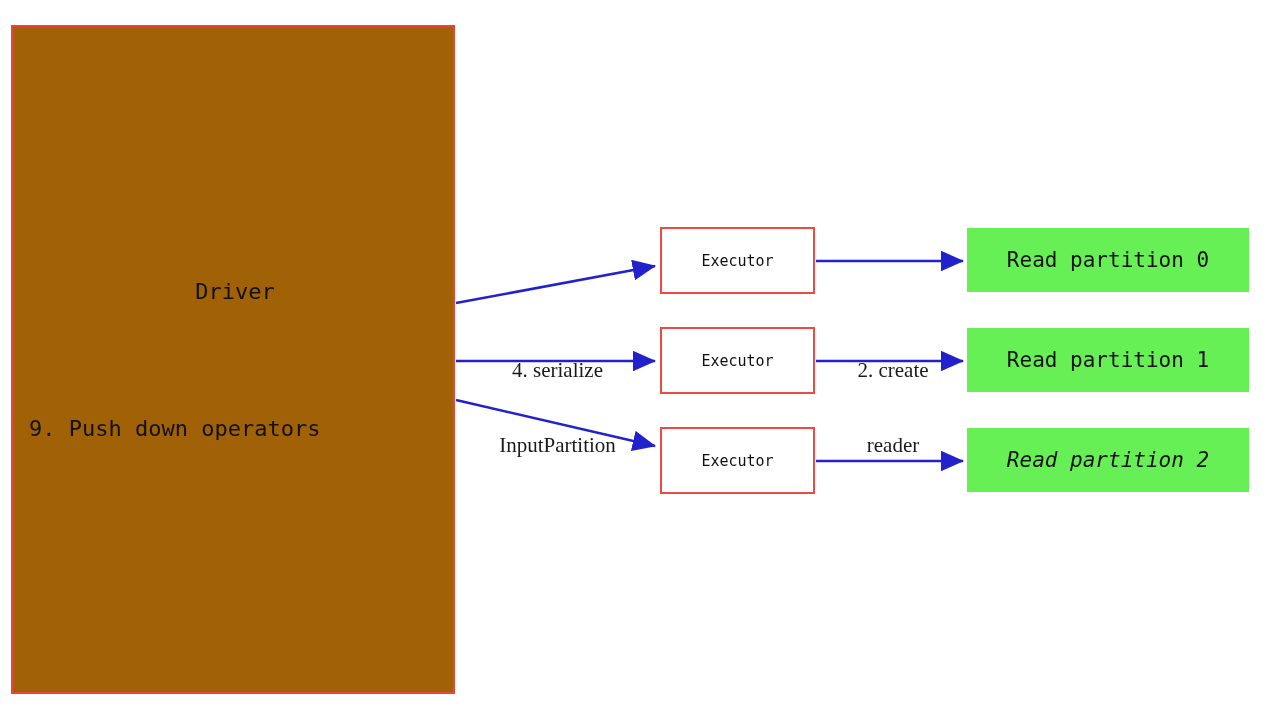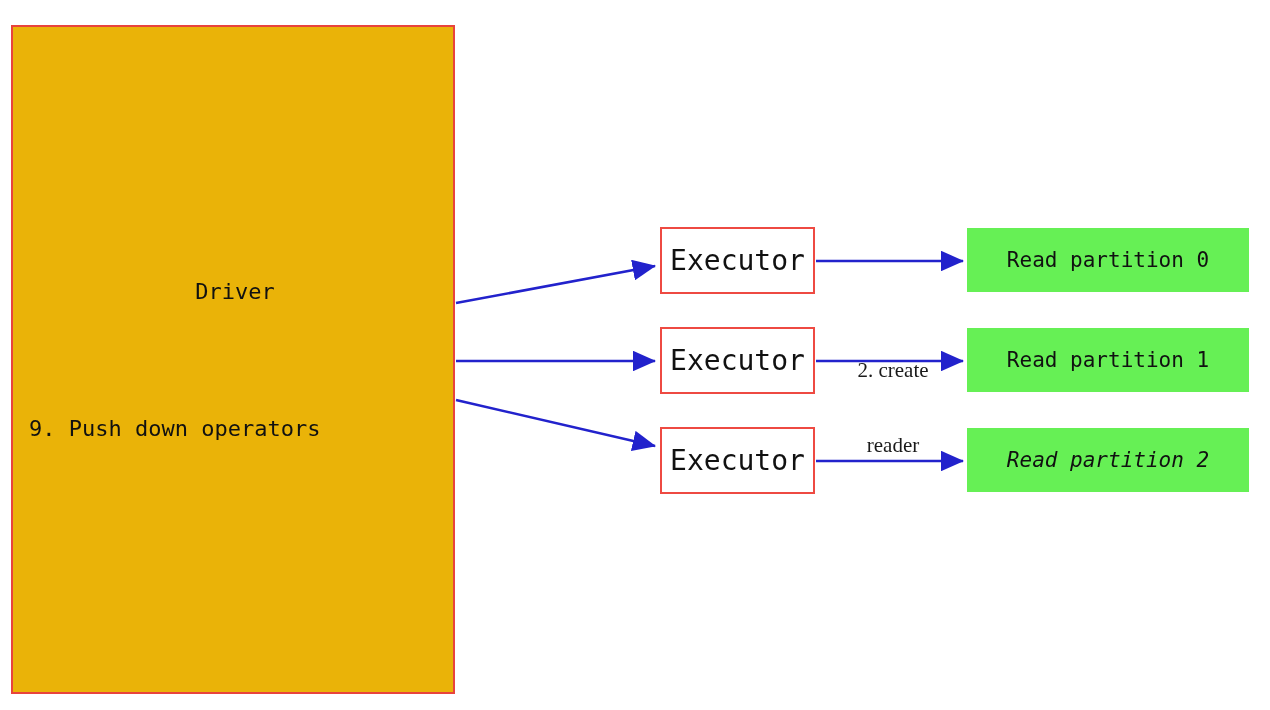--- a/index.html
+++ b/index.html
@@ -18,21 +18,21 @@
 
   
   .driver-box {
     position: absolute;
     left: 11px;
     top: 25px;
     width: 444px;
     height: 669px;
     border: 2px solid #e8443c;
     box-sizing: border-box;
-    background: #eab308;
+    background: #a16207;
   }
   .driver-title {
     position: absolute;
     left: 0;
     top: 252px;
     width: 444px;
     text-align: center;
     font-family: "DejaVu Sans Mono", "Liberation Mono", monospace;
     font-size: 22px;
     line-height: 26px;
@@ -65,21 +65,21 @@
     background: #ffffff;
     display: flex;
     align-items: center;
     justify-content: center;
   }
   .executor-box.row0 { top: 227px; }
   .executor-box.row1 { top: 327px; }
   .executor-box.row2 { top: 427px; }
   .executor-label {
     font-family: "DejaVu Sans Mono", "Liberation Mono", monospace;
-    font-size: 28px;
+    font-size: 15px;
     line-height: 24px;
     color: #111111;
     white-space: pre;
   }
 
   
   .partition-box {
     position: absolute;
     left: 967px;
     width: 282px;
@@ -179,19 +179,23 @@
 
     <line x1="456" y1="400" x2="655" y2="446" stroke="#2222cc" stroke-width="2.6" marker-end="url(#ah)"></line>
 
     <line x1="816" y1="261" x2="963" y2="261" stroke="#2222cc" stroke-width="2.6" marker-end="url(#ah)"></line>
 
     <line x1="816" y1="361" x2="963" y2="361" stroke="#2222cc" stroke-width="2.6" marker-end="url(#ah)"></line>
 
     <line x1="816" y1="461" x2="963" y2="461" stroke="#2222cc" stroke-width="2.6" marker-end="url(#ah)"></line>
   </svg>
 
+  <div class="edge-label label-serialize">
+    <span class="lbl-line">4. serialize</span>
+    <span class="lbl-line">InputPartition</span>
+  </div>
 
   <div class="edge-label label-create-reader">
     <span class="lbl-line">2. create</span>
     <span class="lbl-line">reader</span>
   </div>
 
 </div>
 
 </body></html>

